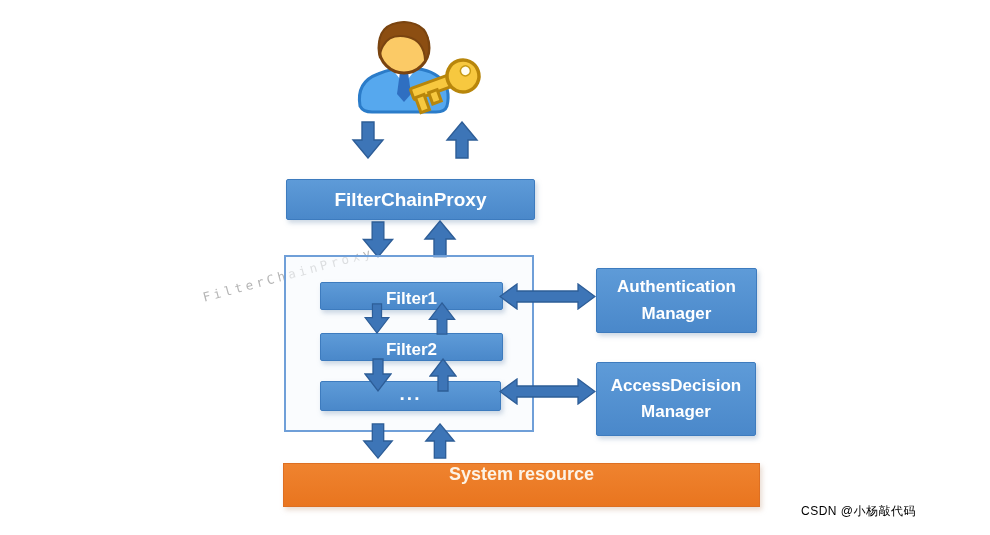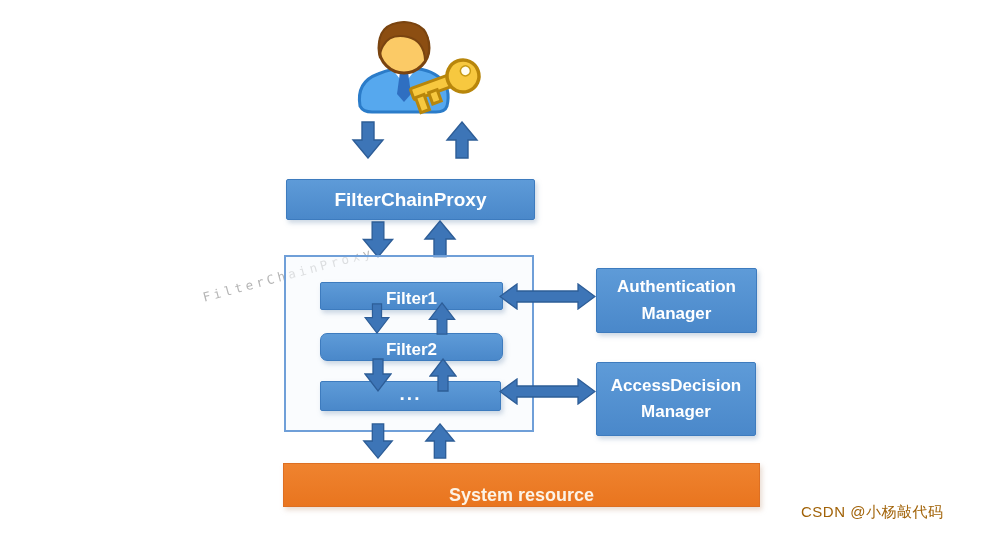--- a/index.html
+++ b/index.html
@@ -14,43 +14,43 @@
     color:#ffffff;text-align:center;
     box-shadow:2px 3px 5px rgba(110,140,175,0.35);
   }
   .title-box{left:286px;top:179px;width:247px;height:39px;font-size:19px;font-weight:bold;}
   .chain-container{
     position:absolute;left:284px;top:255px;width:250px;height:177px;
     border:2px solid #6f9fd8;background:rgba(246,250,253,0.6);box-sizing:border-box;
   }
   .filter-box{font-size:17px;font-weight:bold;align-items:flex-end;}
   .filter-1{left:34px;top:25px;width:181px;height:26px;}
-  .filter-2{left:34px;top:76px;width:181px;height:26px;border-radius:7px;}
+  .filter-2{left:34px;top:76px;width:181px;height:26px;}
   .filter-dots{left:34px;top:124px;width:179px;height:28px;font-size:19px;letter-spacing:2px;}
   .filter-dots .dots-label{transform:translateY(-22%);display:block;}
   .manager-box{font-size:17px;font-weight:600;line-height:1.55;padding:14px 6px;box-sizing:border-box;}
   .manager-auth{left:596px;top:268px;width:161px;height:65px;}
   .manager-access{left:596px;top:362px;width:160px;height:74px;}
   .resource-box{
     position:absolute;left:283px;top:463px;width:475px;height:42px;
-    display:flex;align-items:flex-end;justify-content:center;
+    display:flex;align-items:flex-start;justify-content:center;
     background:linear-gradient(180deg,#ef832f 0%,#e9751f 100%);
     border:1px solid #dd6f22;color:#fcf3e6;font-size:18px;font-weight:bold;
     box-shadow:2px 3px 5px rgba(190,150,120,0.35);
   }
   .arrow{position:absolute;}
   .arrow svg{display:block;width:100%;height:100%;}
   .chain-watermark{
     position:absolute;left:203px;top:290px;
     transform:rotate(-15deg);transform-origin:left center;
     font-family:"DejaVu Sans Mono",monospace;font-size:12.5px;letter-spacing:3.5px;
     color:#a8a8a8;opacity:0.85;white-space:nowrap;
   }
   .csdn-watermark{
-    position:absolute;left:801px;top:503px;font-size:15px;color:#a16207;
+    position:absolute;left:801px;top:503px;font-size:12px;color:#000000;
     white-space:nowrap;letter-spacing:0.5px;
   }
   .user-icon{position:absolute;left:348px;top:16px;width:150px;height:106px;}
 </style>
 </head>
 <body>
 
 <div class="stage">
 
   <div class="user-icon">

